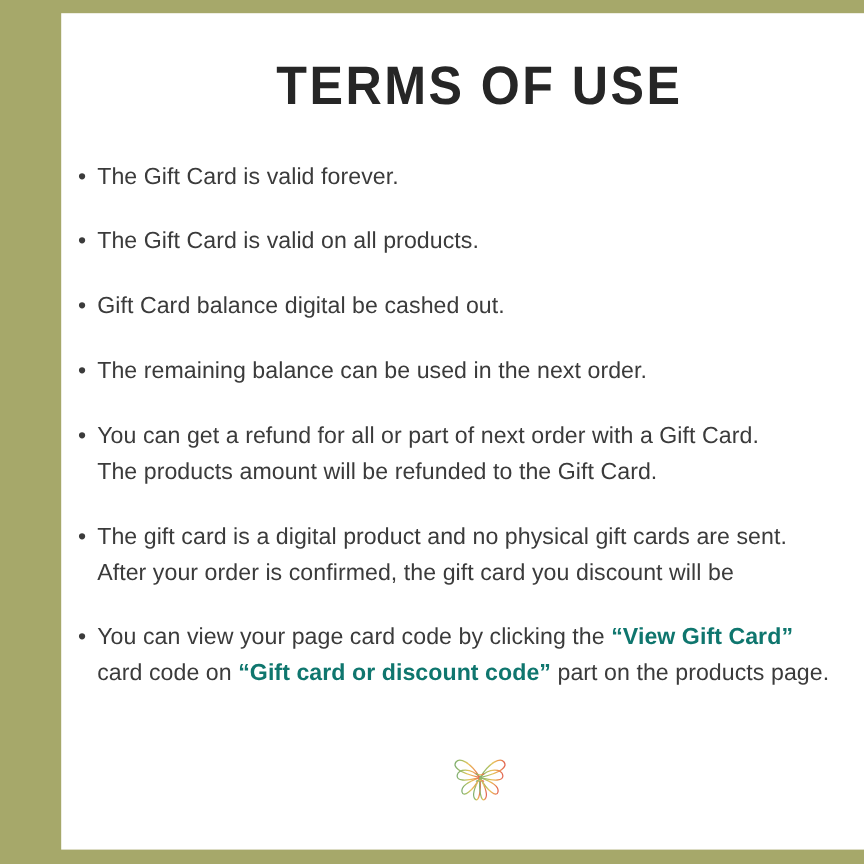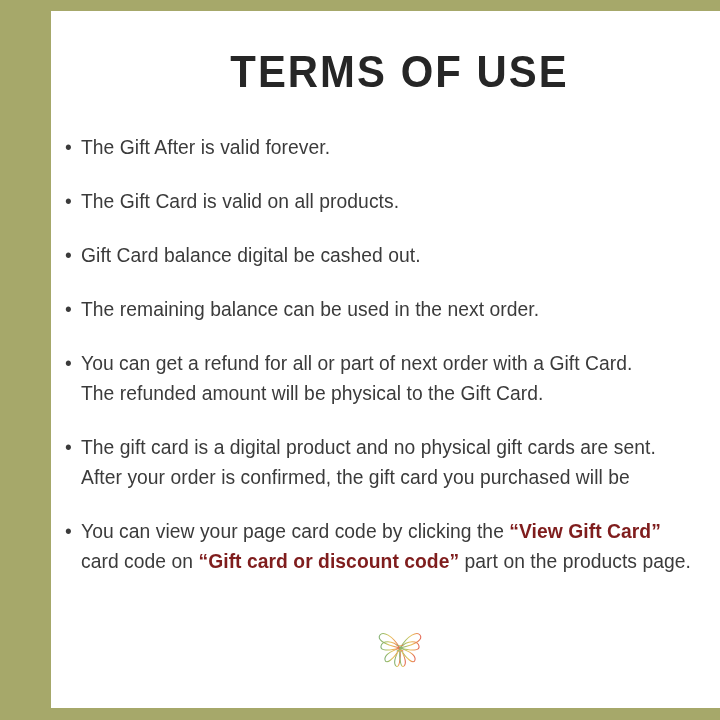--- a/index.html
+++ b/index.html
@@ -89,21 +89,21 @@
   }
 
   .term-line {
     display: block;
     white-space: nowrap;
   }
 
   .term-line b,
   .term-line strong {
     font-weight: bold;
-    color: #7f1d1d;
+    color: #0f766e;
   }
 
   .brand-mark {
     position: absolute;
     left: 0;
     right: 0;
     bottom: 36px;
     display: flex;
     justify-content: center;
     align-items: center;
@@ -117,43 +117,43 @@
 <body>
 
 <div class="card-frame">
   <div class="card-inner">
 
     <div class="page-title">TERMS OF USE</div>
 
     <ul class="terms-list">
         <li class="term-item">
           <span class="term-bullet">•</span>
-          <span class="term-line"><span>The Gift After is valid forever.</span></span>
+          <span class="term-line"><span>The Gift Card is valid forever.</span></span>
         </li>
         <li class="term-item">
           <span class="term-bullet">•</span>
           <span class="term-line"><span>The Gift Card is valid on all products.</span></span>
         </li>
         <li class="term-item">
           <span class="term-bullet">•</span>
           <span class="term-line"><span>Gift Card balance digital be cashed out.</span></span>
         </li>
         <li class="term-item">
           <span class="term-bullet">•</span>
           <span class="term-line"><span>The remaining balance can be used in the next order.</span></span>
         </li>
         <li class="term-item">
           <span class="term-bullet">•</span>
           <span class="term-line"><span>You can get a refund for all or part of next order with a Gift Card.</span></span>
-          <span class="term-line"><span>The refunded amount will be physical to the Gift Card.</span></span>
+          <span class="term-line"><span>The products amount will be refunded to the Gift Card.</span></span>
         </li>
         <li class="term-item">
           <span class="term-bullet">•</span>
           <span class="term-line"><span>The gift card is a digital product and no physical gift cards are sent.</span></span>
-          <span class="term-line"><span>After your order is confirmed, the gift card you purchased will be</span></span>
+          <span class="term-line"><span>After your order is confirmed, the gift card you discount will be</span></span>
         </li>
         <li class="term-item">
           <span class="term-bullet">•</span>
           <span class="term-line"><span>You can view your page card code by clicking the </span><b>“View Gift Card”</b></span>
           <span class="term-line"><span>card code on </span><b>“Gift card or discount code”</b><span> part on the products page.</span></span>
         </li>
       </ul>
 
     <div class="brand-mark">
       <svg width="56" height="48" viewBox="0 0 56 48" aria-hidden="true">

